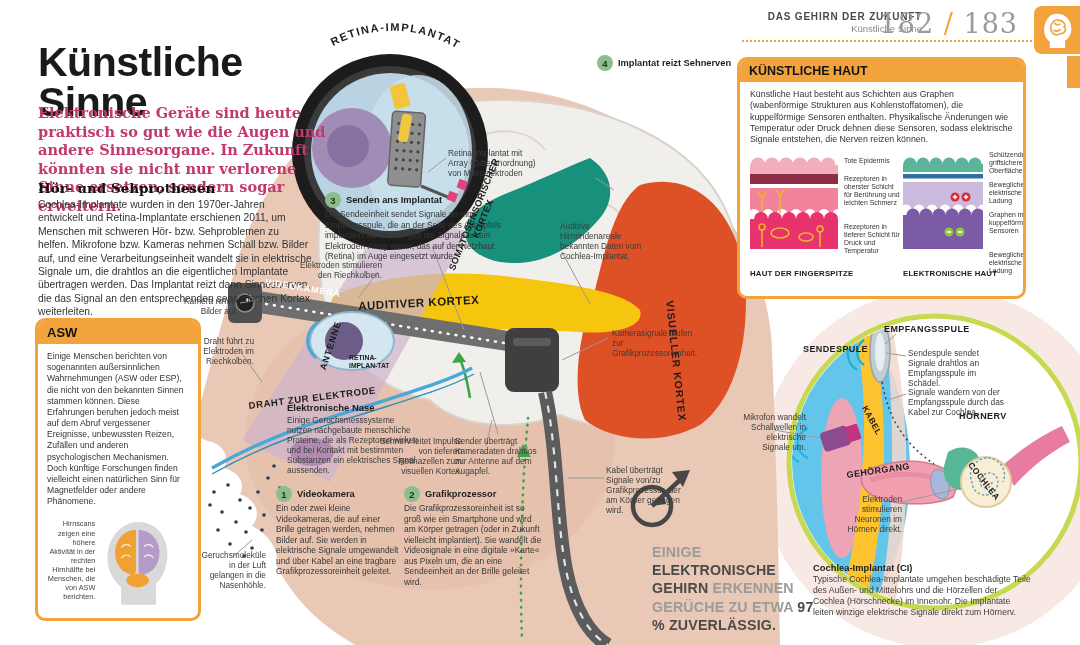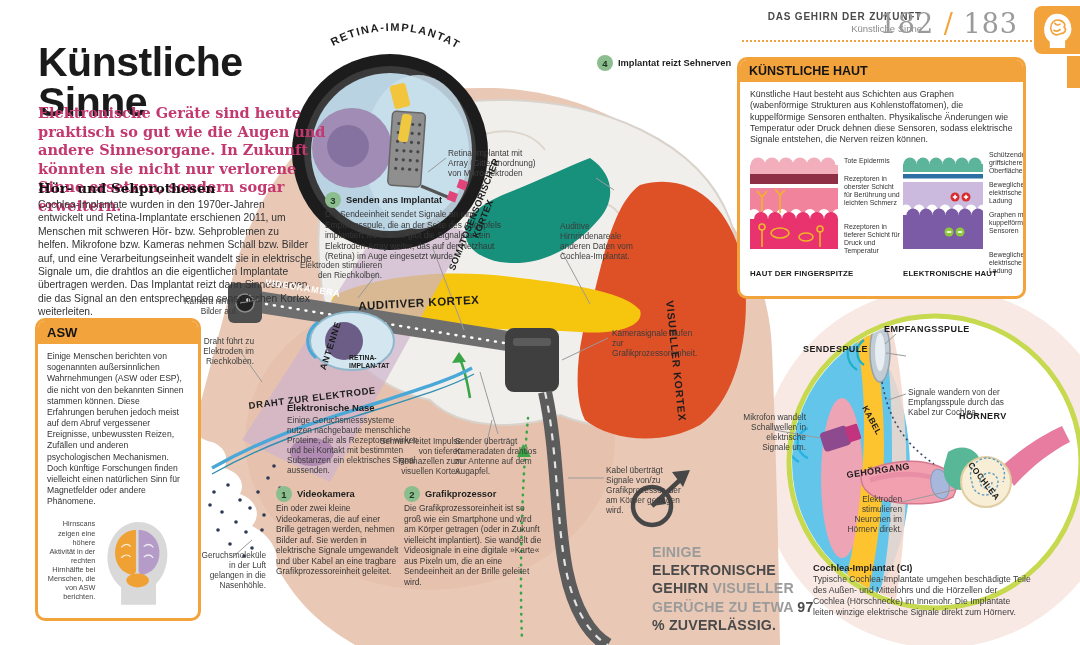--- a/index.html
+++ b/index.html
@@ -426,21 +426,21 @@
         <span class="step-title">Implantat reizt Sehnerven</span>
       </div>
   </div>
 
   <div class="lbl" style="left:287px;top:402px;width:134px;">
     <div class="nase-head">Elektronische Nase</div>
     <div>Einige Geruchsmesssysteme nutzen nachgebaute menschliche Proteine, die als Rezeptoren wirken und bei Kontakt mit bestimmten Substanzen ein elektrisches Signal aussenden.</div>
   </div>
 
   <div class="lbl" style="left:448px;top:148px;width:88px;">Retina-Implantat mit Array (Gitteranordnung) von Mikroelektroden</div>
-  <div class="lbl" style="left:560px;top:221px;width:82px;">Auditive Hirnrindenareale anderen Daten vom Cochlea-Implantat.</div>
+  <div class="lbl" style="left:560px;top:221px;width:82px;">Auditive Hirnrindenareale bekannten Daten vom Cochlea-Implantat.</div>
   <div class="lbl ra" style="left:298px;top:260px;width:84px;">Elektroden stimulieren den Riechkolben.</div>
   <div class="lbl ra" style="left:178px;top:296px;width:60px;">Kamera nimmt Bilder auf.</div>
   <div class="lbl ra" style="left:192px;top:336px;width:62px;">Draht führt zu Elektroden im Riechkolben.</div>
   <div class="lbl ra" style="left:194px;top:550px;width:72px;">Geruchsmoleküle in der Luft gelangen in die Nasenhöhle.</div>
   <div class="lbl ra" style="left:372px;top:436px;width:90px;">Sehnerv leitet Impulse von tieferen Retinazellen zum visuellen Kortex.</div>
   <div class="lbl" style="left:455px;top:436px;width:92px;">Sender überträgt Kameradaten drahtlos zur Antenne auf dem Augapfel.</div>
   <div class="lbl" style="left:606px;top:465px;width:80px;">Kabel überträgt Signale von/zu Grafikprozessor, der am Körper getragen wird.</div>
   <div class="lbl" style="left:612px;top:328px;width:90px;">Kamerasignale laufen zur Grafikprozessoreinheit.</div>
   <div class="lbl" style="left:349px;top:354px;width:46px;font-weight:bold;font-size:6.8px;color:#1c1c1c;">RETINA-IMPLAN-TAT</div>
 
@@ -450,25 +450,26 @@
   <div class="rot" style="left:266px;top:277px;font-size:9px;letter-spacing:.8px;color:#ffffff;transform:rotate(9deg);">VIDEOKAMERA</div>
   <div class="rot" style="left:318px;top:368px;font-size:9px;letter-spacing:1px;transform:rotate(-72deg);">ANTENNE</div>
   <div class="rot" style="left:248px;top:400px;font-size:9.5px;letter-spacing:.6px;transform:rotate(-7deg);">DRAHT ZUR ELEKTRODE</div>
 
   <div class="earlbl" style="left:884px;top:324px;">EMPFANGSSPULE</div>
   <div class="earlbl" style="left:803px;top:344px;">SENDESPULE</div>
   <div class="earlbl" style="left:959px;top:411px;">HÖRNERV</div>
   <div class="rot" style="left:869px;top:404px;font-size:8.5px;letter-spacing:.5px;transform:rotate(62deg);">KABEL</div>
   <div class="rot" style="left:846px;top:470px;font-size:9px;letter-spacing:.4px;transform:rotate(-8deg);">GEHÖRGANG</div>
   <div class="rot" style="left:974px;top:460px;font-size:8.5px;letter-spacing:.5px;transform:rotate(52deg);">COCHLEA</div>
+  <div class="lbl" style="left:908px;top:348px;width:96px;">Sendespule sendet Signale drahtlos an Empfangsspule im Schädel.</div>
   <div class="lbl" style="left:908px;top:387px;width:96px;">Signale wandern von der Empfangsspule durch das Kabel zur Cochlea.</div>
   <div class="lbl ra" style="left:742px;top:412px;width:64px;">Mikrofon wandelt Schallwellen in elektrische Signale um.</div>
   <div class="lbl ra" style="left:830px;top:494px;width:72px;">Elektroden stimulieren Neuronen im Hörnerv direkt.</div>
 
   <div class="quote">
-    <span class="q-gray">EINIGE </span><span class="q-dark">ELEKTRONISCHE GEHIRN</span><span class="q-gray"> VISUELLER GERÜCHE ZU ETWA </span><span class="q-dark">97 % ZUVERLÄSSIG.</span>
+    <span class="q-gray">EINIGE </span><span class="q-dark">ELEKTRONISCHE GEHIRN</span><span class="q-gray"> ERKENNEN GERÜCHE ZU ETWA </span><span class="q-dark">97 % ZUVERLÄSSIG.</span>
   </div>
   <div class="ci">
     <div class="ci-head">Cochlea-Implantat (CI)</div>
     <div class="ci-body">Typische Cochlea-Implantate umgehen beschädigte Teile des Außen- und Mittelohrs und die Hörzellen der Cochlea (Hörschnecke) im Innenohr. Die Implantate leiten winzige elektrische Signale direkt zum Hörnerv.</div>
   </div>
 
 </div>
 
 </body></html>

